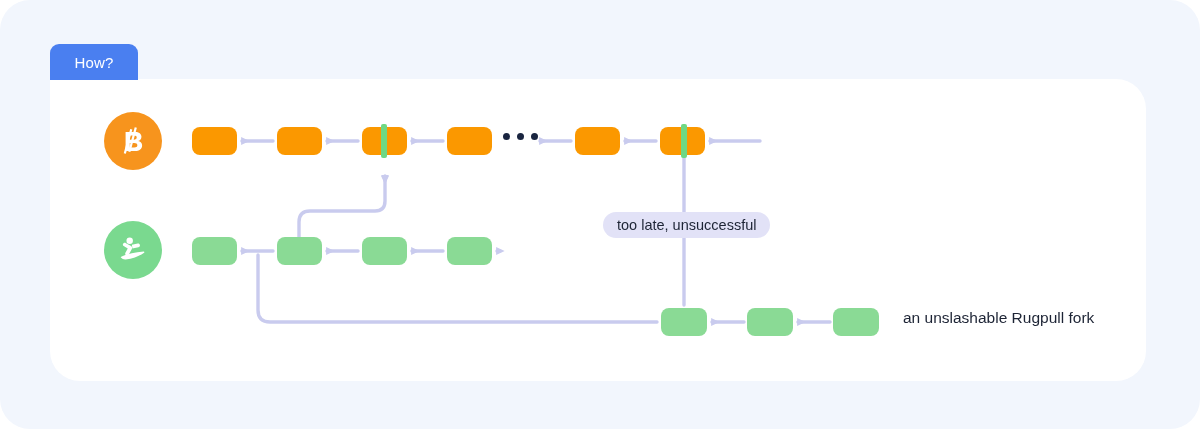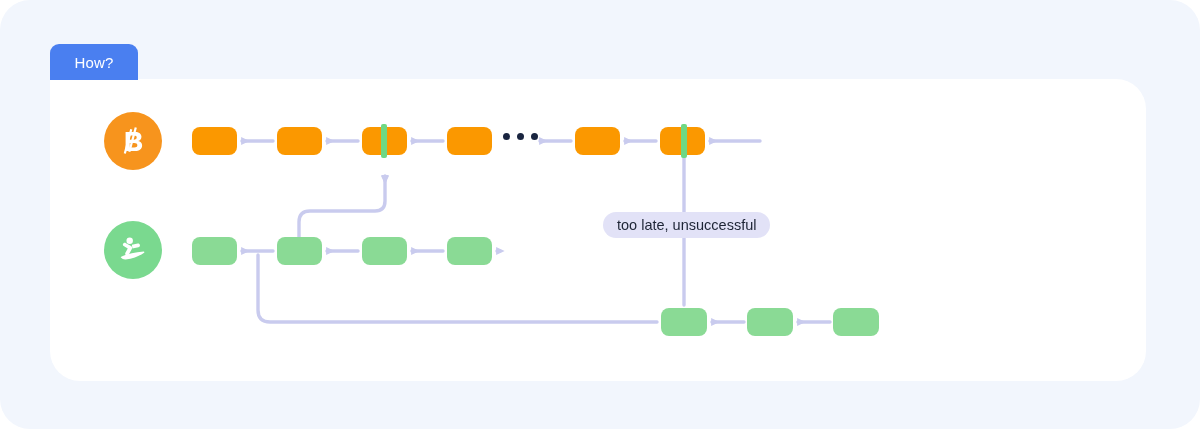--- a/index.html
+++ b/index.html
@@ -208,14 +208,17 @@
   <div class="block green" style="left:447px;top:237px;width:45px;"></div>
 
   <div class="block green" style="left:661px;top:308px;width:46px;"></div>
   <div class="block green" style="left:747px;top:308px;width:46px;"></div>
   <div class="block green" style="left:833px;top:308px;width:46px;"></div>
 
   <div id="pill">
     <span>too late, unsuccessful</span>
   </div>
 
+  <div id="caption">
+    <span>an unslashable Rugpull fork</span>
+  </div>
 
 </div>
 
 </body></html>

